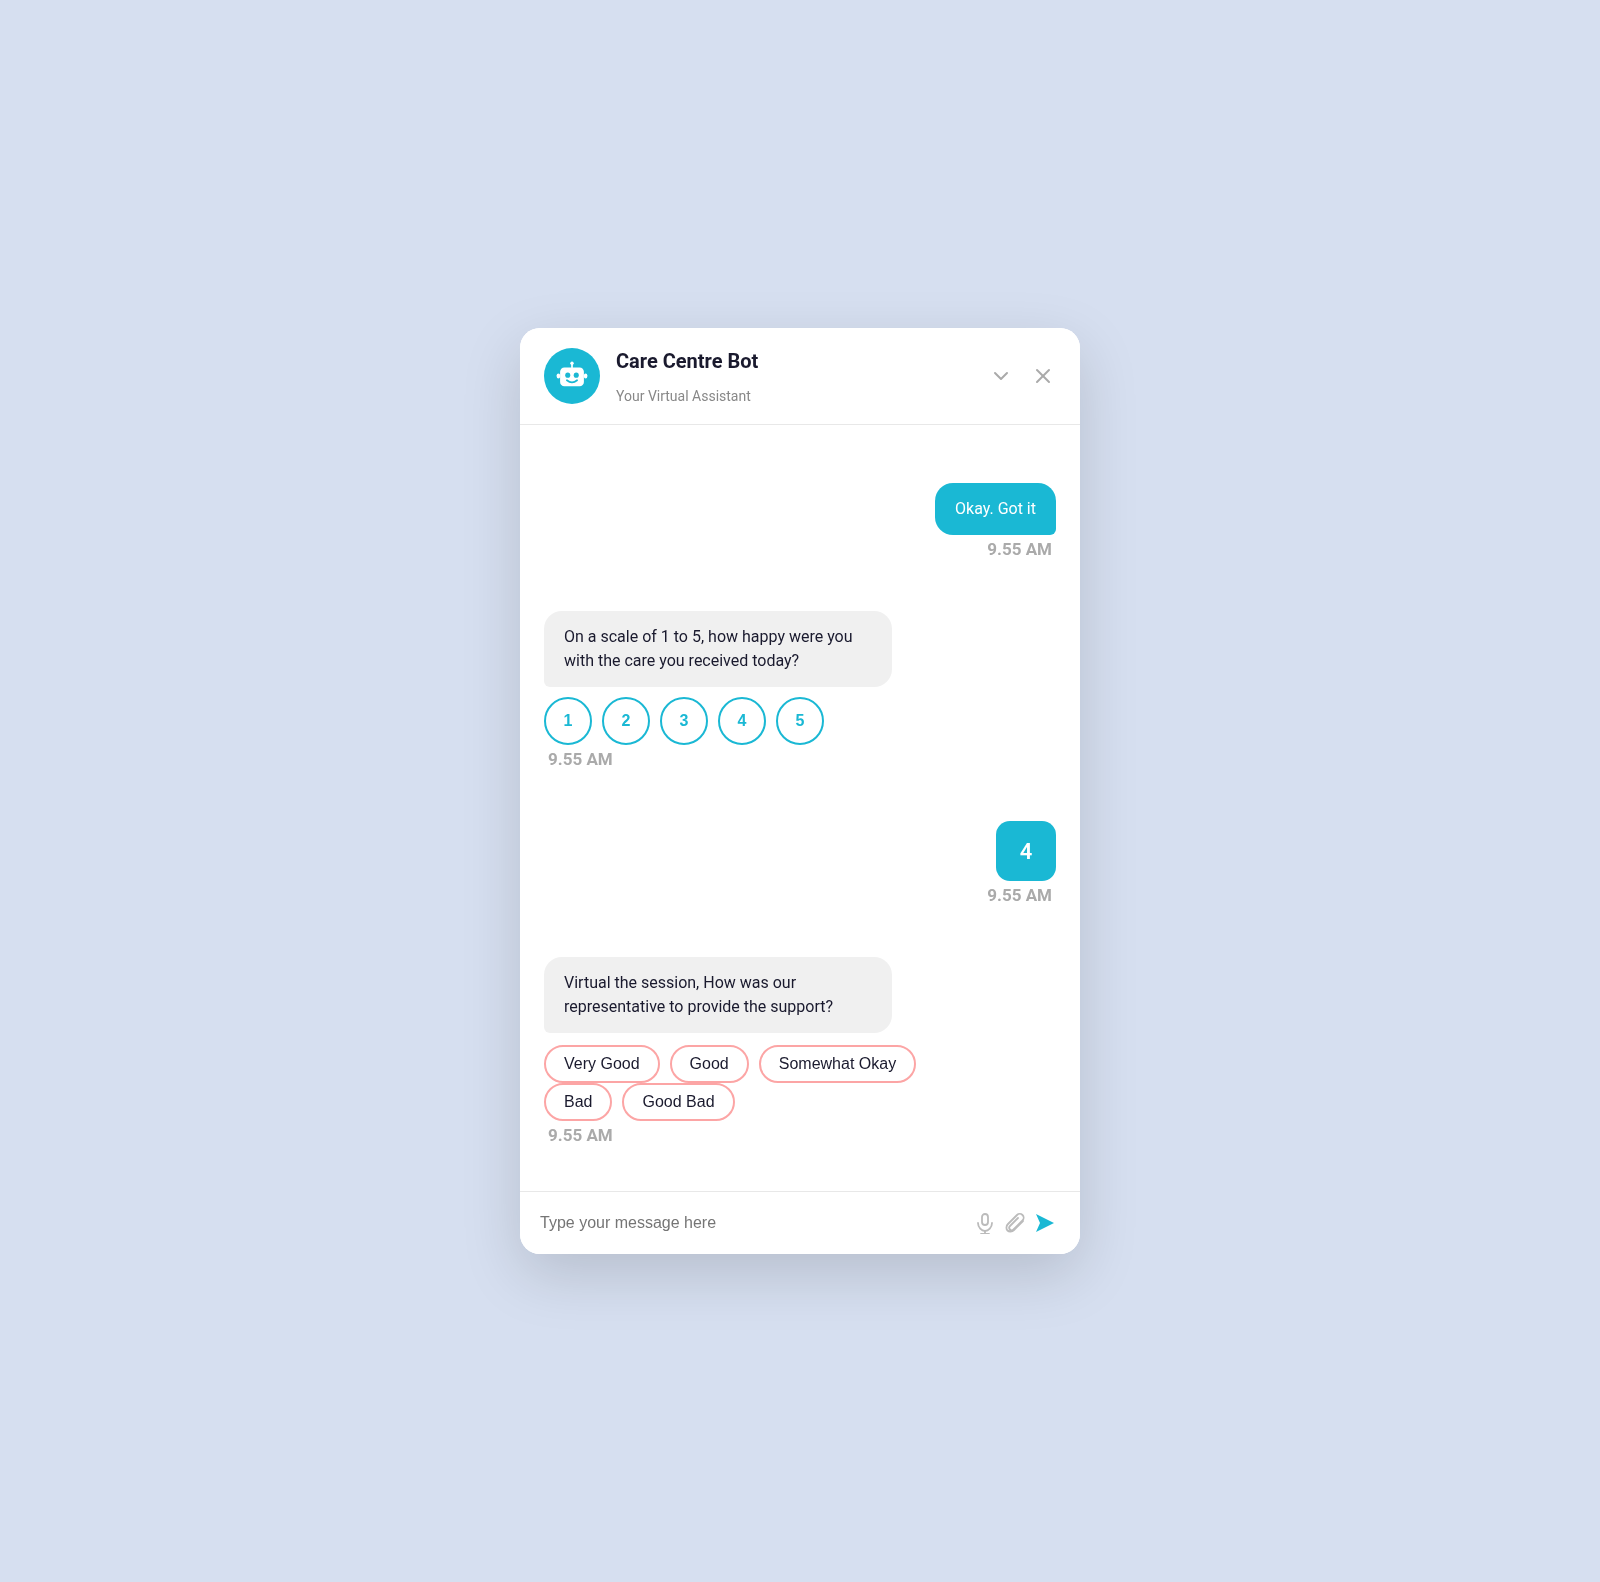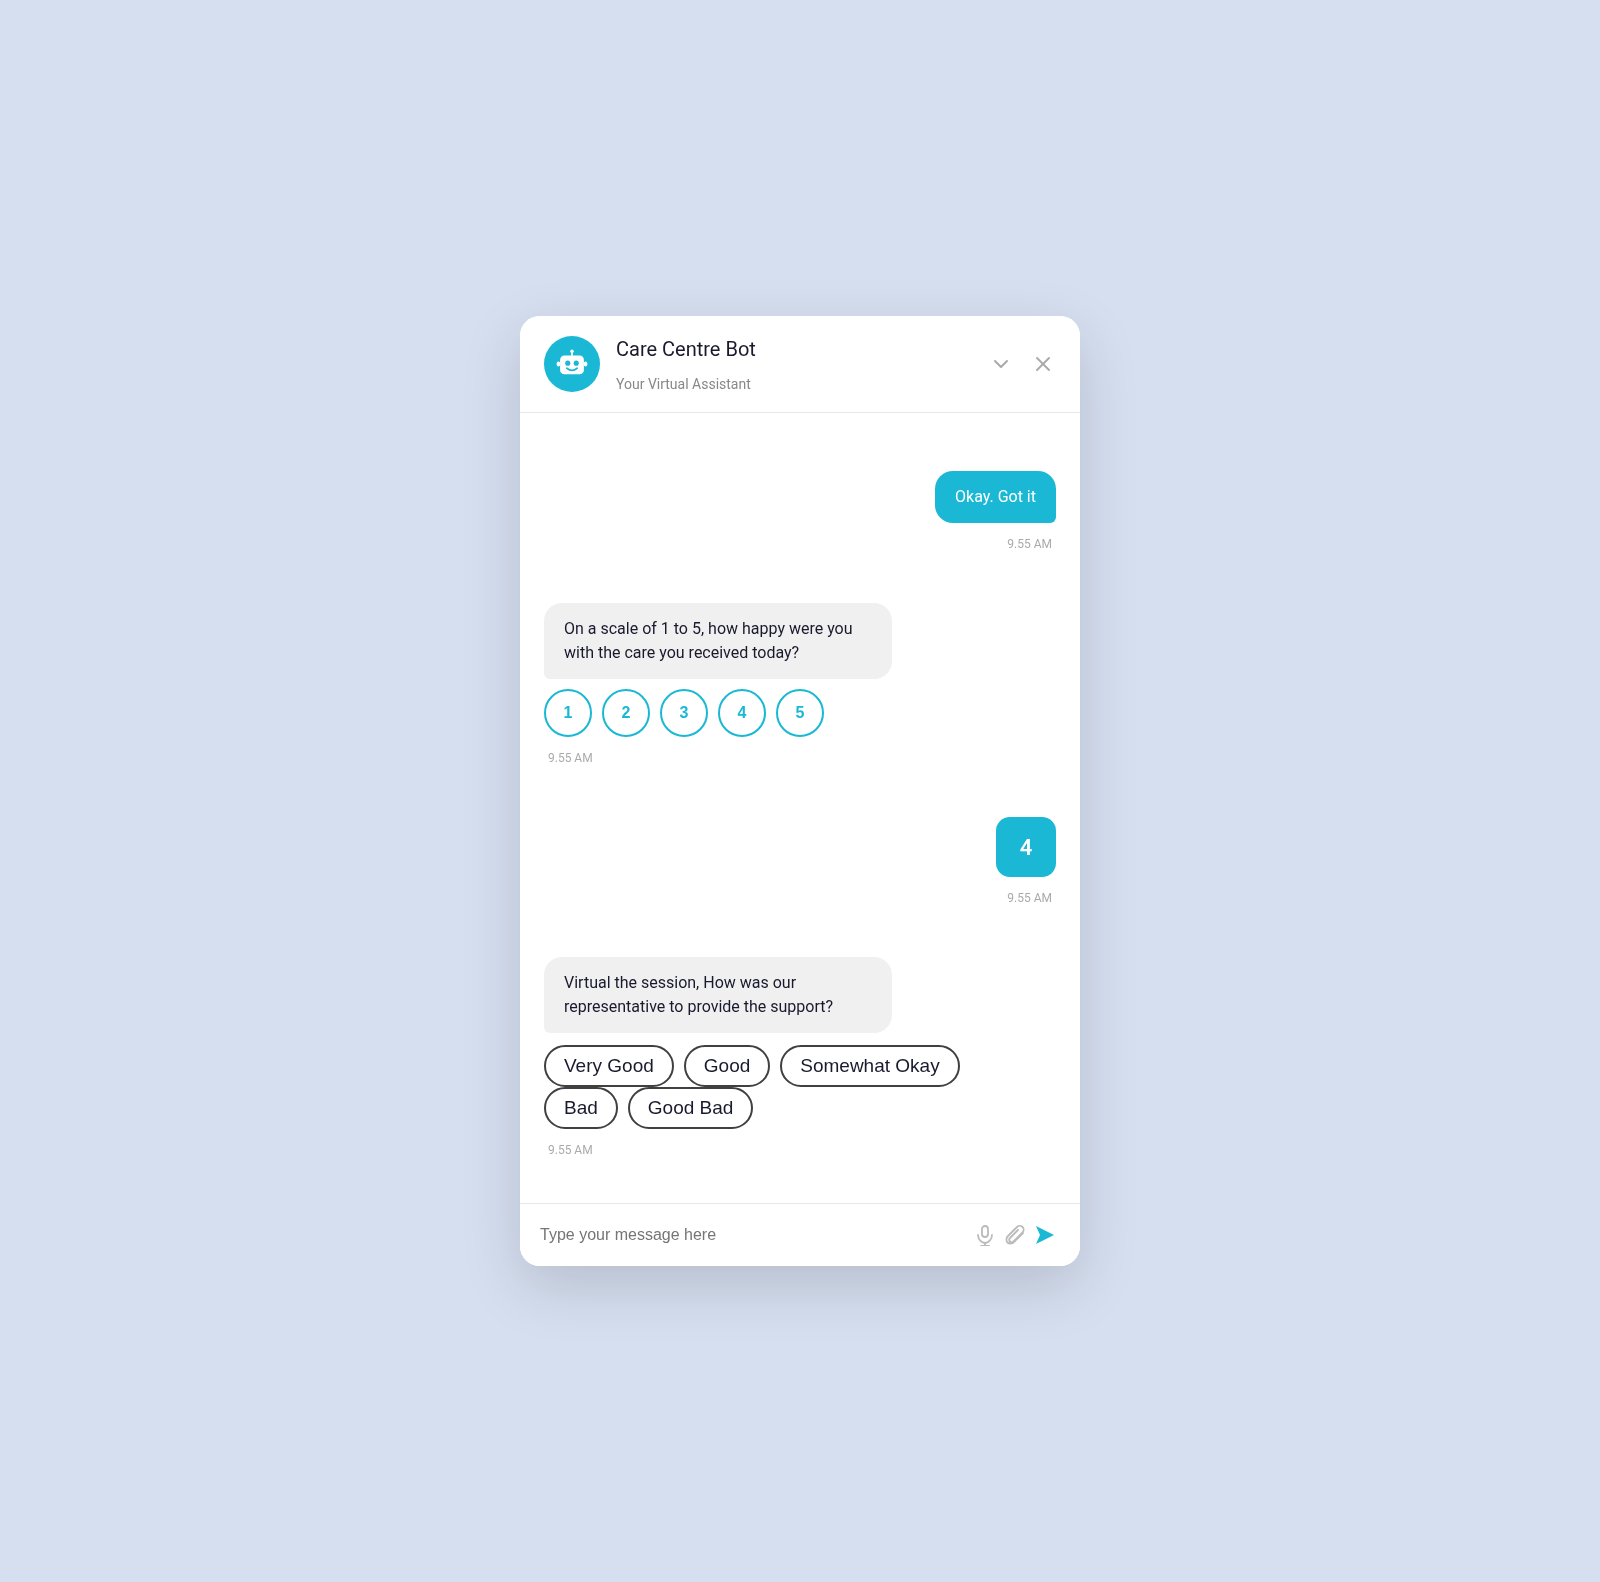--- a/index.html
+++ b/index.html
@@ -52,21 +52,21 @@
       width: 34px;
       height: 34px;
     }
 
     .header-text {
       flex: 1;
     }
 
     .header-title {
       font-size: 20px;
-      font-weight: 400;
+      font-weight: 700;
       color: #1a1a2e;
       line-height: 1.2;
     }
 
     .header-subtitle {
       font-size: 14px;
       color: #888;
       margin-top: 15px;
     }
 
@@ -141,24 +141,25 @@
       font-size: 22px;
       font-weight: 600;
       width: 60px;
       height: 60px;
       display: flex;
       align-items: center;
       justify-content: center;
     }
 
     .message-time {
-      font-size: 12px;
+      font-size: 17px;
       color: #aaa;
-      margin-top: 14px;
+      margin-top: 4px;
       padding: 0 4px;
+      font-weight: bold;
     }
 
     
     .rating-row {
       display: flex;
       gap: 10px;
       flex-wrap: wrap;
       margin-top: 10px;
     }
 
@@ -180,26 +181,26 @@
 
     
     .choices-row {
       display: flex;
       gap: 10px;
       flex-wrap: wrap;
       margin-top: 12px;
     }
 
     .choice-btn {
-      border: 2px solid #404040;
+      border: 2px solid #fca5a5;
       background: #ffffff;
       color: #1a1a2e;
       border-radius: 24px;
       padding: 8px 18px;
-      font-size: 19px;
+      font-size: 16px;
       cursor: pointer;
       white-space: nowrap;
       transition: background 0.2s, color 0.2s;
     }
 
     
     .chat-footer {
       border-top: 1px solid #e8e8e8;
       padding: 16px 20px;
       display: flex;

